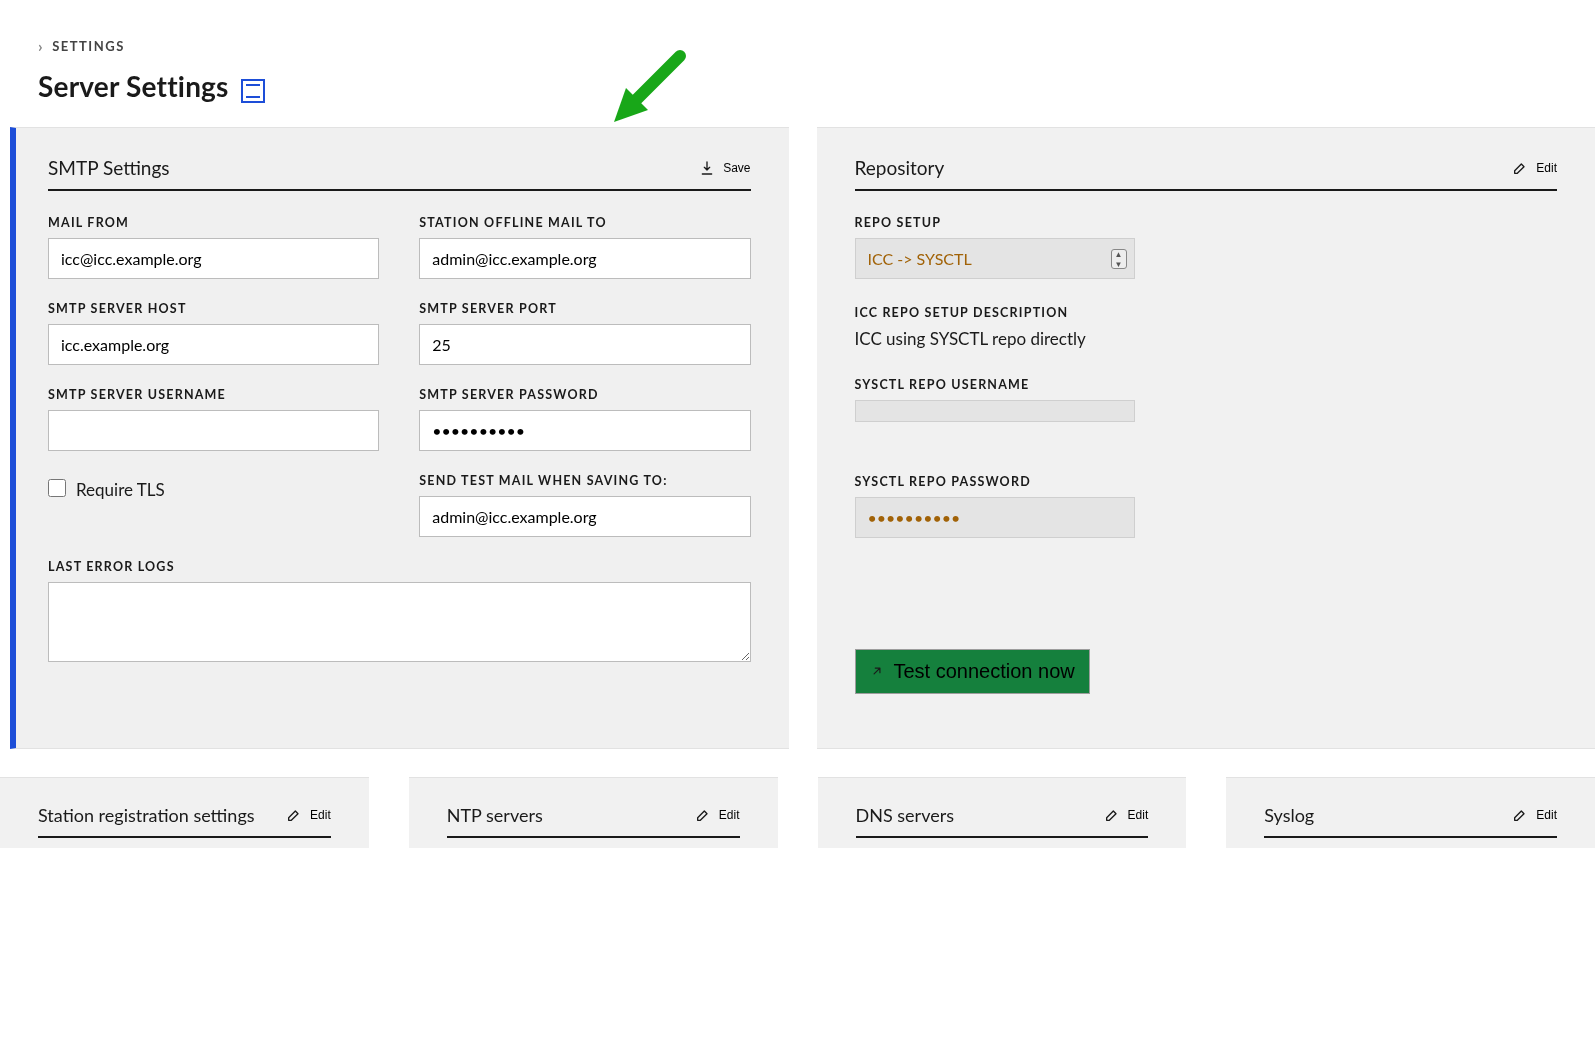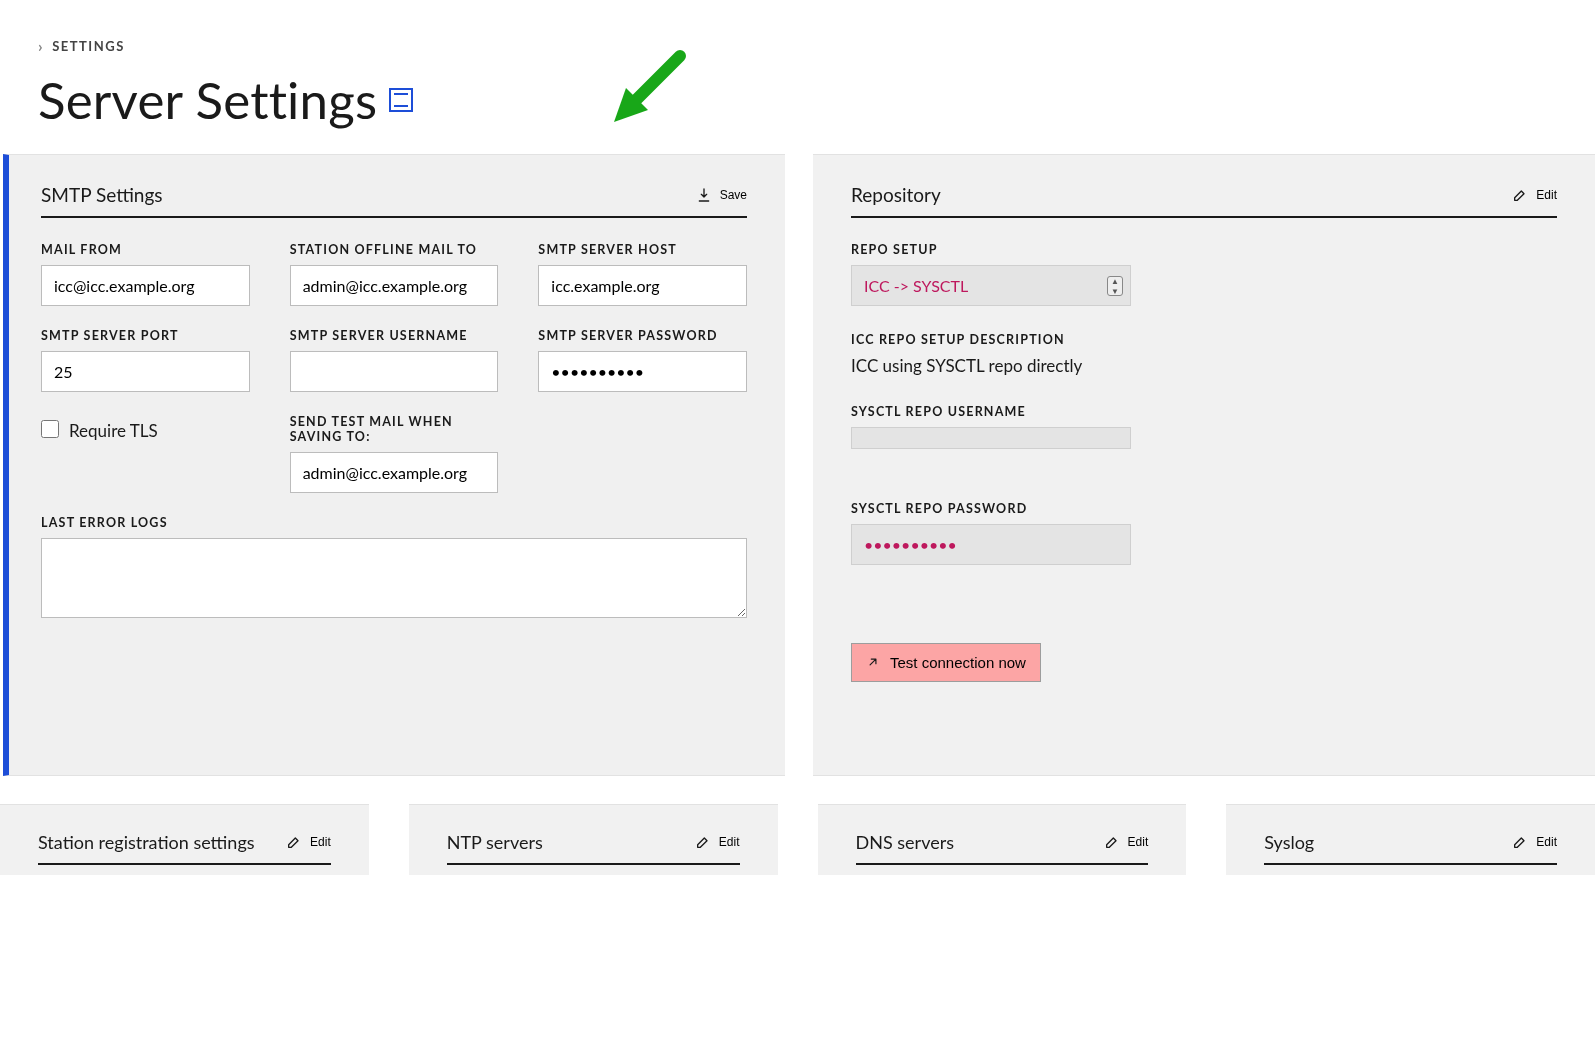--- a/index.html
+++ b/index.html
@@ -16,25 +16,25 @@
       font-weight: 700;
       letter-spacing: 1.5px;
       color: #444;
       display: flex;
       align-items: center;
       gap: 8px;
       margin-bottom: 14px;
     }
     .breadcrumb .chev { color: #888; font-size: 16px; }
     h1 {
-      font-size: 51px;
-      font-weight: 400;
+      font-size: 28px;
+      font-weight: 700;
       letter-spacing: 0.2px;
       display: flex;
-      align-items: center;
+      align-items: flex-end;
       gap: 12px;
     }
     .title-icon {
       width: 24px; height: 24px;
       border: 2px solid #1d4ed8;
       display: inline-flex;
       position: relative;
     }
     .title-icon::before {
       content:"";
@@ -43,21 +43,21 @@
       border-bottom: 2px solid #1d4ed8;
     }
     .arrow-annot {
       position: absolute;
       left: 600px; top: 36px;
       color: #18a718;
     }
     .panels-row {
       display: flex;
       gap: 28px;
-      padding: 0 0 0 3px;
+      padding: 0 0 0 10px;
       align-items: stretch;
     }
     .panel {
       background: #f1f1f1;
       flex: 1;
       padding: 28px 38px 34px 38px;
       border-top: 1px solid #e2e2e2;
       border-bottom: 1px solid #e2e2e2;
     }
     .panel.smtp {
@@ -75,21 +75,21 @@
       margin-bottom: 24px;
     }
     .panel-title { font-size: 19px; font-weight: 400; }
     .panel-action {
       display: flex; align-items: center; gap: 8px;
       font-size: 12px; cursor: pointer; background:none;border:none;
     }
     .panel-action svg { width: 16px; height: 16px; }
     .field-grid {
       display: grid;
-      grid-template-columns: 1fr 1fr 1fr;
+      grid-template-columns: 1fr 1fr;
       column-gap: 40px;
       row-gap: 22px;
     }
     .field label, .flabel {
       display:block;
       font-size: 12.5px;
       font-weight: 700;
       letter-spacing: 1.2px;
       margin-bottom: 8px;
       color:#1a1a1a;
@@ -102,38 +102,38 @@
       font-size: 16px;
       font-family: inherit;
     }
     .field textarea { resize: both; height: 80px; }
     .checkbox-row { display:flex; align-items:flex-start; gap:10px; margin-top:6px;}
     .checkbox-row input { width:18px;height:18px;border:1px solid #999;}
     .checkbox-row span { font-size:17px; }
     .full { grid-column: 1 / -1; }
     .readonly {
       background: #e4e4e4 !important;
-      color: #be185d;
+      color: #a16207;
       border-color:#cfcfcf !important;
     }
     .select-wrap { position:relative; }
     .select-wrap .readonly { padding-right:34px; }
     .select-caret {
       position:absolute; right:8px; top:50%; transform:translateY(-50%);
       border:1px solid #888; border-radius:3px; width:16px; height:20px;
       display:flex;flex-direction:column;align-items:center;justify-content:center;
       font-size:8px; color:#555; background:#eee;
     }
     .repo-grid { display:grid; grid-template-columns: 1fr; column-gap: 44px; row-gap: 26px; }
     .repo-grid .field { max-width: 280px; }
     .desc-text { font-size:17px; line-height:1.35; }
     .btn {
       display:inline-flex; align-items:center; gap:10px;
-      background:#fca5a5; border:1px solid #9d9d9d;
-      padding:10px 14px; font-size:15px; cursor:pointer;
+      background:#15803d; border:1px solid #9d9d9d;
+      padding:10px 14px; font-size:20px; cursor:pointer;margin-top:33px;
     }
     .btn svg { width:14px;height:14px; }
     .bottom-row {
       display:flex; gap:40px; padding: 28px 0 0 0;
     }
     .mini-panel {
       background:#f1f1f1; flex:1; padding: 26px 38px 10px 38px;
       border-top:1px solid #e2e2e2;
     }
     .mini-panel .panel-title-row { margin-bottom:0; }

